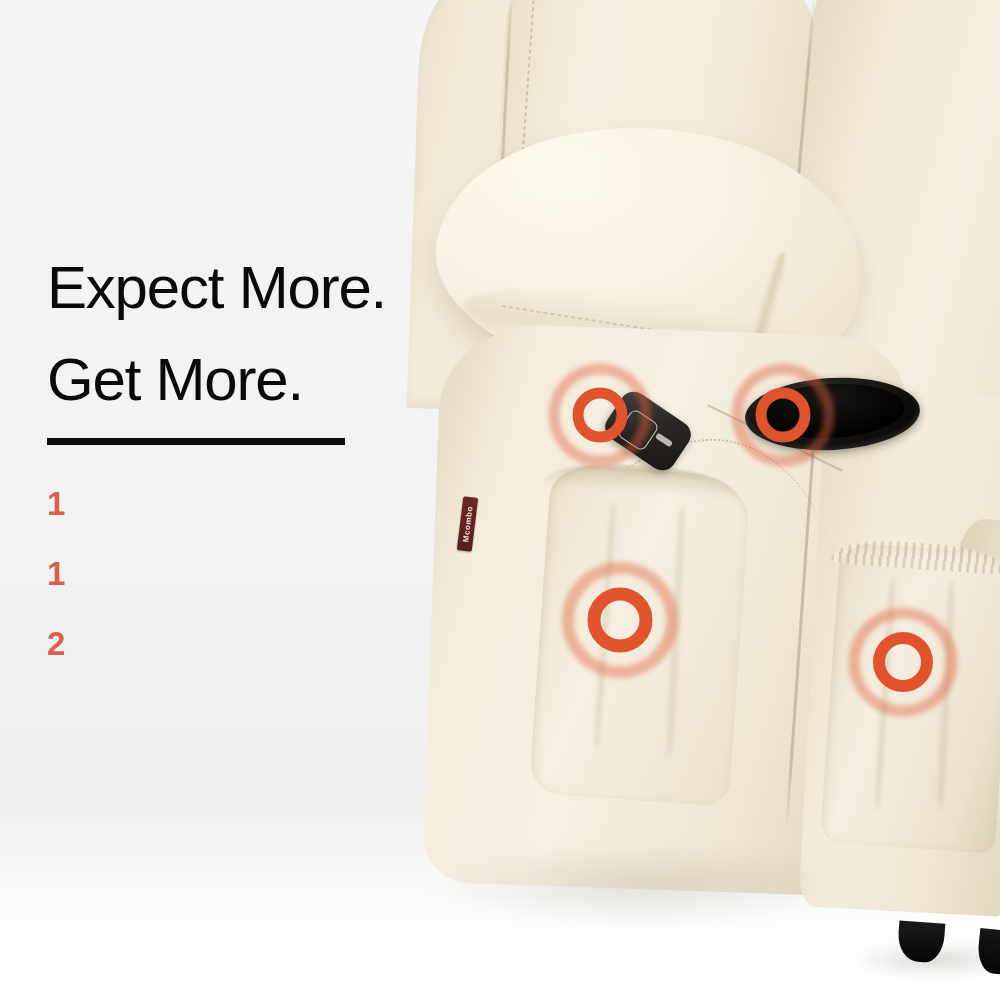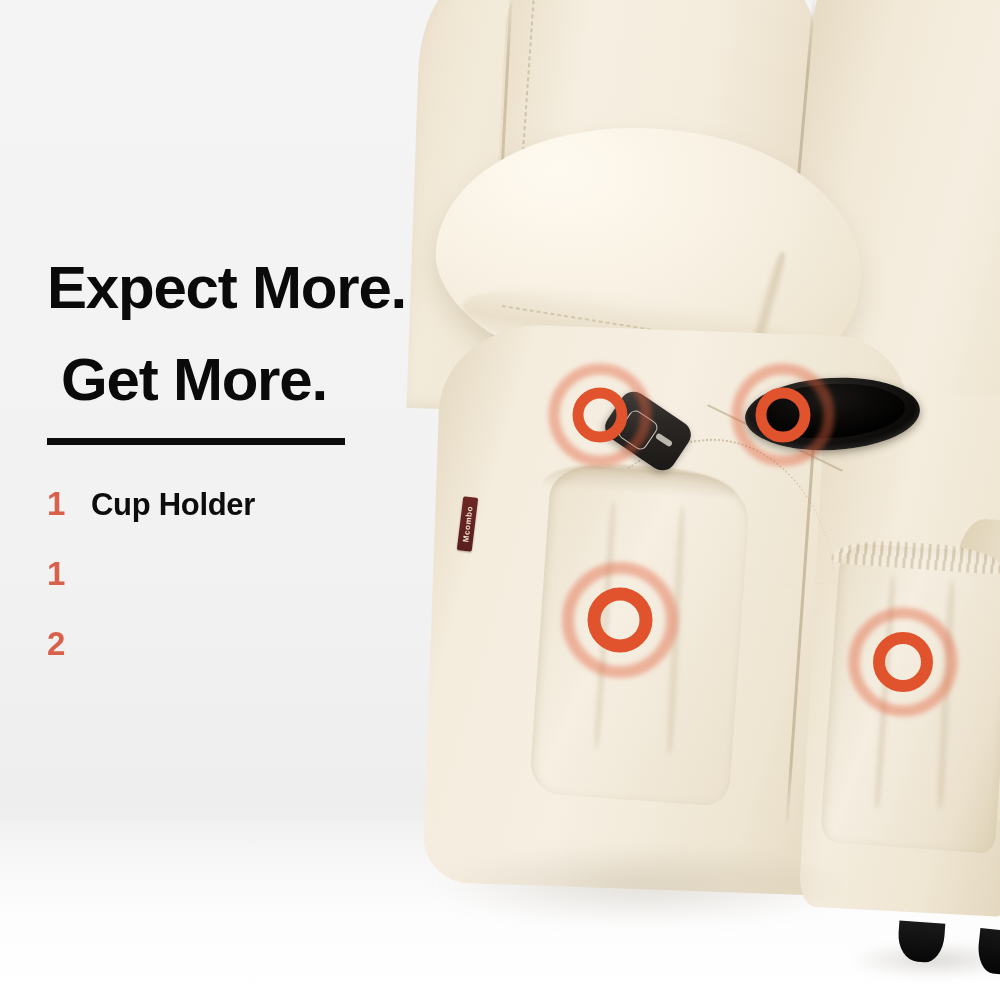--- a/index.html
+++ b/index.html
@@ -394,27 +394,27 @@
     border-radius: 50%;
     border-style: solid;
     border-color: #e1532c;
   }
 
   
   .headline {
     position: absolute;
     left: 47px;
     color: #0a0a0a;
-    font-weight: 700;
+    font-weight: 400;
     letter-spacing: -1.2px;
     line-height: 1;
     white-space: nowrap;
   }
   #headline-1 { top: 258px; font-size: 60px; }
-  #headline-2 { top: 350px; font-size: 60px; margin-left: 14px; }
+  #headline-2 { top: 350px; font-size: 60px; }
 
   .rule {
     position: absolute;
     left: 47px; top: 438px;
     width: 298px; height: 7px;
     background: #0d0d0d;
   }
 
   .feature-list {
     position: absolute;
@@ -520,21 +520,20 @@
     </div>
 
   <div class="headline" id="headline-1">Expect More.</div>
   <div class="headline" id="headline-2">Get More.</div>
 
   <div class="rule"></div>
 
   <div class="feature-list" id="feature-list">
       <div class="feature-row">
         <div class="feature-count">1</div>
-        <div class="feature-label">Cup Holder</div>
       </div>
       <div class="feature-row">
         <div class="feature-count">1</div>
       </div>
       <div class="feature-row">
         <div class="feature-count">2</div>
       </div>
     </div>
 
 </div>

